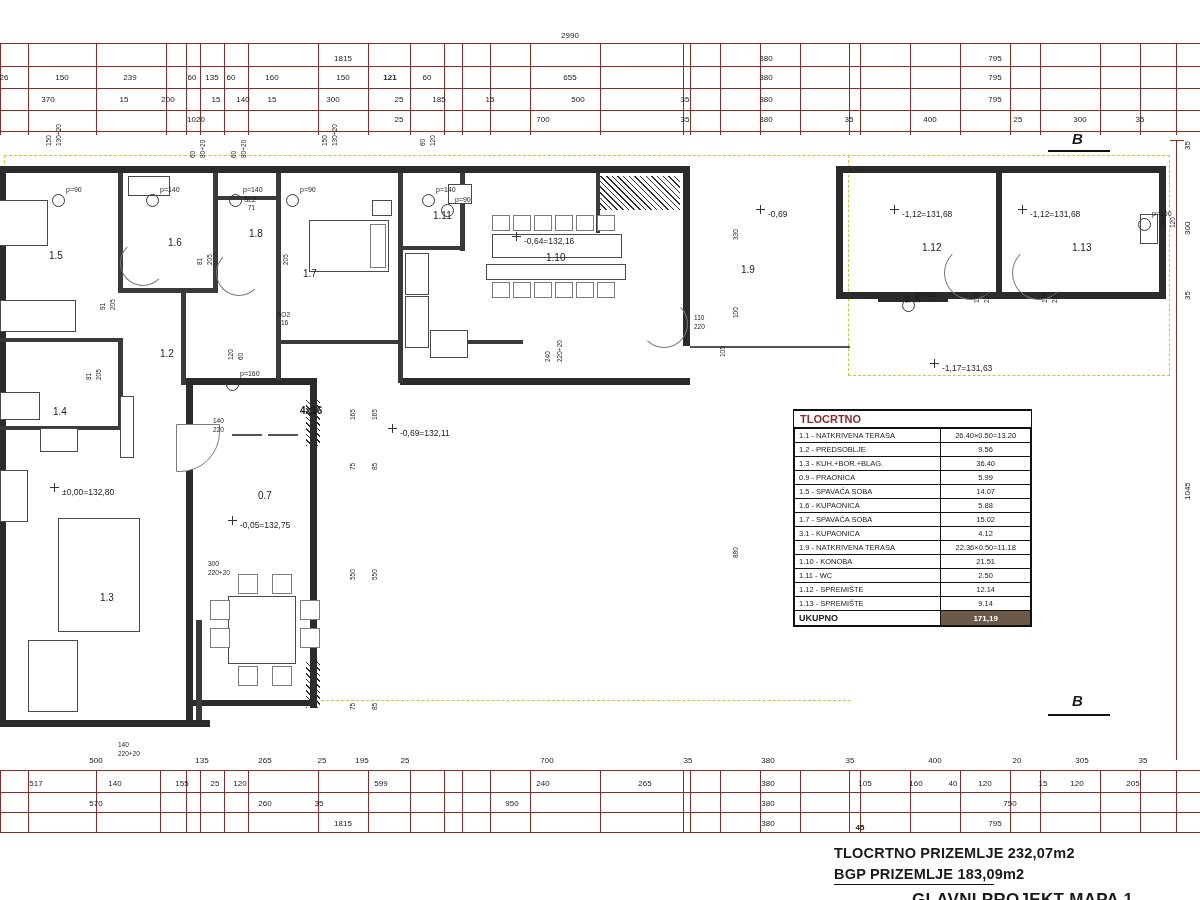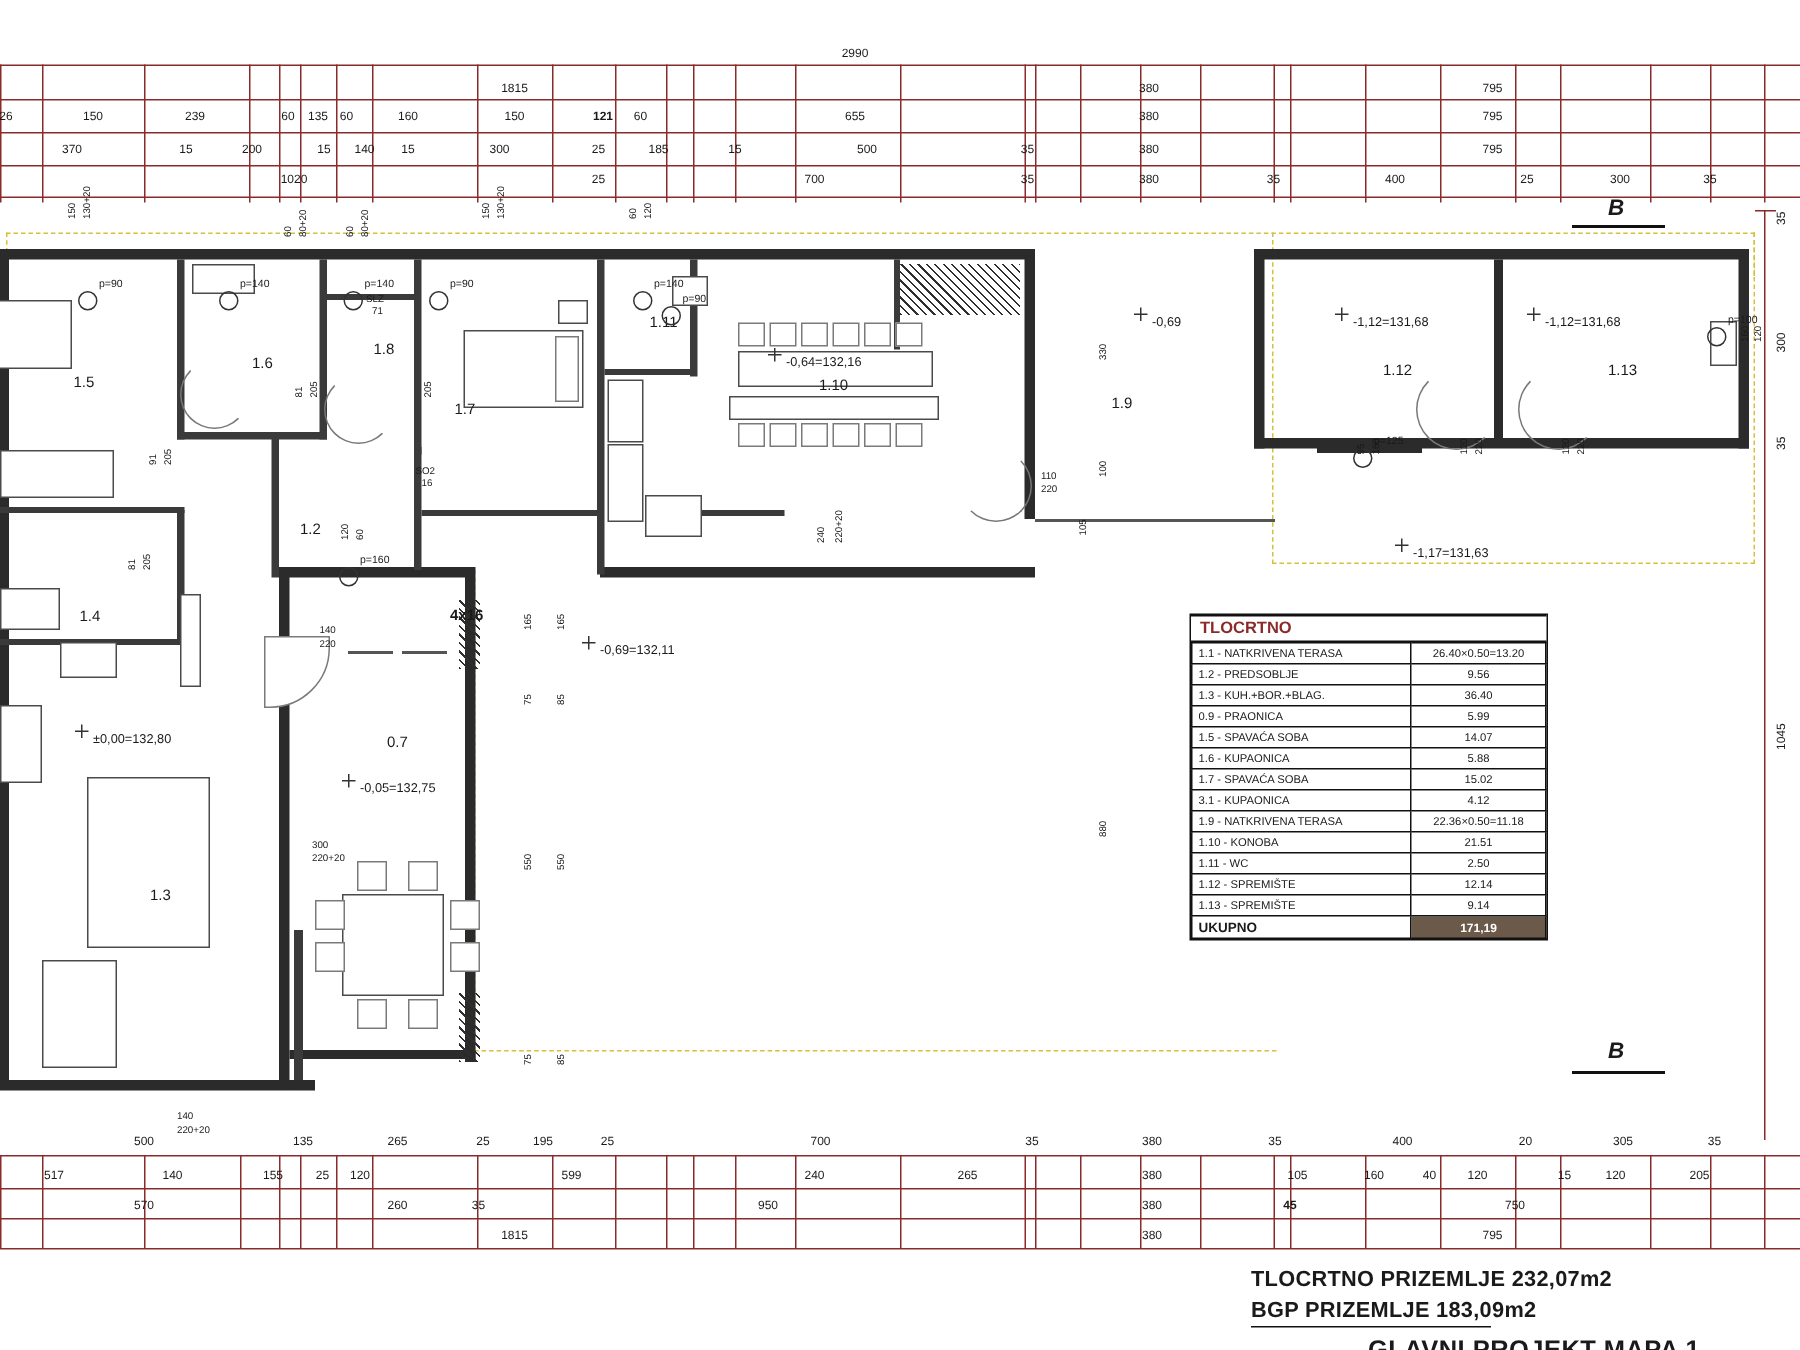--- a/index.html
+++ b/index.html
@@ -101,21 +101,21 @@
       <div class="txt c" style="left: 766px; top: 59px;">380</div>
       <div class="txt c" style="left: 995px; top: 59px;">795</div>
       <div class="txt c" style="left: 4px; top: 78px;">26</div>
       <div class="txt c" style="left: 62px; top: 78px;">150</div>
       <div class="txt c" style="left: 130px; top: 78px; text-align: center;">239</div>
       <div class="txt c" style="left: 192px; top: 78px;">60</div>
       <div class="txt c" style="left: 212px; top: 78px;">135</div>
       <div class="txt c" style="left: 231px; top: 78px;">60</div>
       <div class="txt c" style="left: 272px; top: 78px;">160</div>
       <div class="txt c" style="left: 343px; top: 78px;">150</div>
-      <div class="txt c" style="left: 402px; top: 78px; font-weight: bold;">121</div>
+      <div class="txt c" style="left: 390px; top: 78px; font-weight: bold;">121</div>
       <div class="txt c" style="left: 427px; top: 78px;">60</div>
       <div class="txt c" style="left: 570px; top: 78px;">655</div>
       <div class="txt c" style="left: 766px; top: 78px;">380</div>
       <div class="txt c" style="left: 995px; top: 78px;">795</div>
       <div class="txt c" style="left: 48px; top: 100px;">370</div>
       <div class="txt c" style="left: 124px; top: 100px;">15</div>
       <div class="txt c" style="left: 168px; top: 100px;">200</div>
       <div class="txt c" style="left: 216px; top: 100px;">15</div>
       <div class="txt c" style="left: 243px; top: 100px;">140</div>
       <div class="txt c" style="left: 272px; top: 100px;">15</div>
@@ -204,21 +204,21 @@
       <div class="txt c" style="left: 953px; top: 784px;">40</div>
       <div class="txt c" style="left: 985px; top: 784px;">120</div>
       <div class="txt c" style="left: 1043px; top: 784px;">15</div>
       <div class="txt c" style="left: 1077px; top: 784px;">120</div>
       <div class="txt c" style="left: 1133px; top: 784px;">205</div>
       <div class="txt c" style="left: 96px; top: 804px;">570</div>
       <div class="txt c" style="left: 265px; top: 804px;">260</div>
       <div class="txt c" style="left: 319px; top: 804px;">35</div>
       <div class="txt c" style="left: 512px; top: 804px;">950</div>
       <div class="txt c" style="left: 768px; top: 804px;">380</div>
-      <div class="txt c" style="left: 860px; top: 804px; font-weight: bold;">45</div>
+      <div class="txt c" style="left: 860px; top: 828px; font-weight: bold;">45</div>
       <div class="txt c" style="left: 1010px; top: 804px;">750</div>
       <div class="txt c" style="left: 343px; top: 824px;">1815</div>
       <div class="txt c" style="left: 768px; top: 824px;">380</div>
       <div class="txt c" style="left: 995px; top: 824px;">795</div>
     </div>
 
   <div class="dim-vline" style="left:1176px;top:140px;height:620px;"></div>
   <div class="tick" style="left:1170px;top:140px;height:1px;width:14px;background:#8a2a2a;"></div>
   <div id="dimright">
       <div class="vtxt" style="left: 1184px; top: 150px;">35</div>
@@ -329,21 +329,21 @@
   <div class="wall" style="left:996px;top:173px;width:6px;height:119px;"></div>
   <div class="circle" style="left:944px;top:246px;width:52px;height:52px;border-color:#777;border-top-color:transparent;border-right-color:transparent;"></div>
   <div class="circle" style="left:1012px;top:246px;width:52px;height:52px;border-color:#777;border-top-color:transparent;border-right-color:transparent;"></div>
   <div class="furn" style="left:1140px;top:214px;width:16px;height:28px;"></div>
   <div class="wall" style="left:878px;top:296px;width:70px;height:6px;"></div>
 
   <div class="thin" style="left:690px;top:346px;width:160px;height:2px;"></div>
 
   <div id="roomnos">
       <div class="roomno" style="left: 258px; top: 490px;">0.7</div>
-      <div class="roomno" style="left: 160px; top: 348px; margin-left: 40px;">1.2</div>
+      <div class="roomno" style="left: 160px; top: 348px;">1.2</div>
       <div class="roomno" style="left: 100px; top: 592px;">1.3</div>
       <div class="roomno" style="left: 53px; top: 406px;">1.4</div>
       <div class="roomno" style="left: 49px; top: 250px;">1.5</div>
       <div class="roomno" style="left: 168px; top: 237px;">1.6</div>
       <div class="roomno" style="left: 303px; top: 268px;">1.7</div>
       <div class="roomno" style="left: 249px; top: 228px;">1.8</div>
       <div class="roomno" style="left: 741px; top: 264px;">1.9</div>
       <div class="roomno" style="left: 546px; top: 252px;">1.10</div>
       <div class="roomno" style="left: 433px; top: 210px;">1.11</div>
       <div class="roomno" style="left: 922px; top: 242px;">1.12</div>

